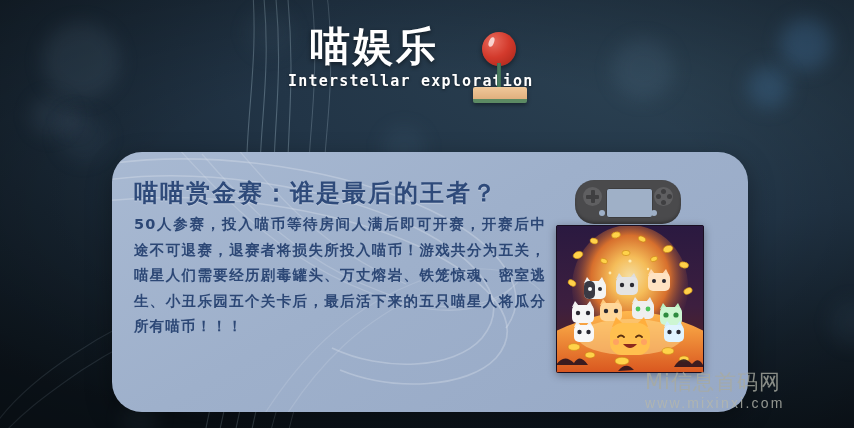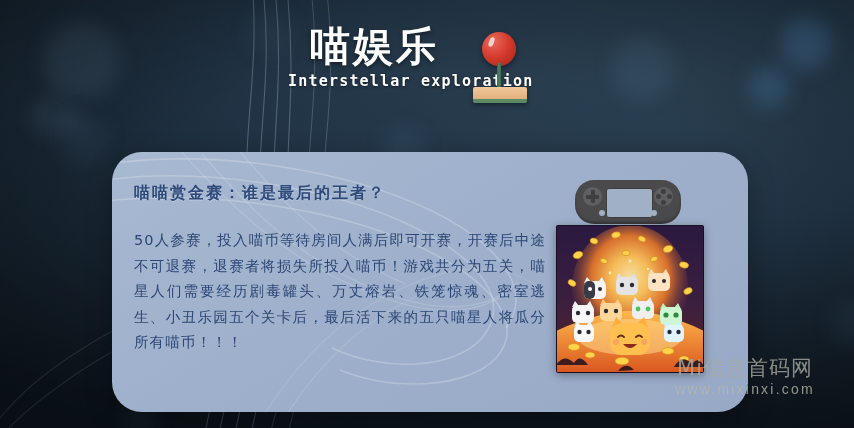--- a/index.html
+++ b/index.html
@@ -73,29 +73,29 @@
   .card{
     position:absolute;left:112px;top:152px;width:636px;height:260px;
     border-radius:30px;
     background:linear-gradient(150deg,#a8b9d2 0%,#9eb0cb 45%,#97a9c6 100%);
     box-shadow:0 8px 26px rgba(0,0,0,.35);
     overflow:hidden;
   }
   .card-smoke{position:absolute;pointer-events:none;opacity:.55;}
   .card-title{
     position:absolute;left:22px;top:28px;
-    font-size:16px;line-height:26px;letter-spacing:2px;
+    font-size:24px;line-height:26px;letter-spacing:2px;
     color:#2e4a7a;font-weight:700;
     text-shadow:0 1px 1px rgba(255,255,255,.3);
     white-space:nowrap;
   }
   .card-body{
-    position:absolute;left:22px;top:76px;width:412px;
+    position:absolute;left:22px;top:60px;width:412px;
     font-size:14.5px;line-height:25.5px;letter-spacing:1.1px;
-    color:#2c4775;font-weight:400;
+    color:#2c4775;font-weight:700;
     text-align:justify;
   }
 
   
   .console{
     position:absolute;left:463px;top:28px;width:106px;height:44px;
     border-radius:19px;
     background:#4a4a4c;
     box-shadow:inset 0 -2px 3px rgba(0,0,0,.25);
   }
@@ -125,21 +125,21 @@
   .thumb{
     position:absolute;left:444px;top:73px;width:148px;height:148px;
     border-radius:3px;overflow:hidden;
     background:#15101f;
     box-shadow:0 2px 8px rgba(0,0,0,.35);
   }
   .thumb-art{position:absolute;inset:0;}
 
   
   .wm{
-    position:absolute;left:645px;top:356px;width:200px;text-align:center;
+    position:absolute;left:645px;top:370px;width:200px;
   }
   .wm-cn{
     font-size:21px;line-height:24px;letter-spacing:1px;
     color:rgba(168,170,160,.80);font-weight:400;white-space:nowrap;
   }
   .wm-url{
     margin-top:1px;
     font-size:14px;line-height:17px;letter-spacing:2.2px;
     color:rgba(180,182,172,.80);white-space:nowrap;
     font-family:Liberation Sans, sans-serif;

